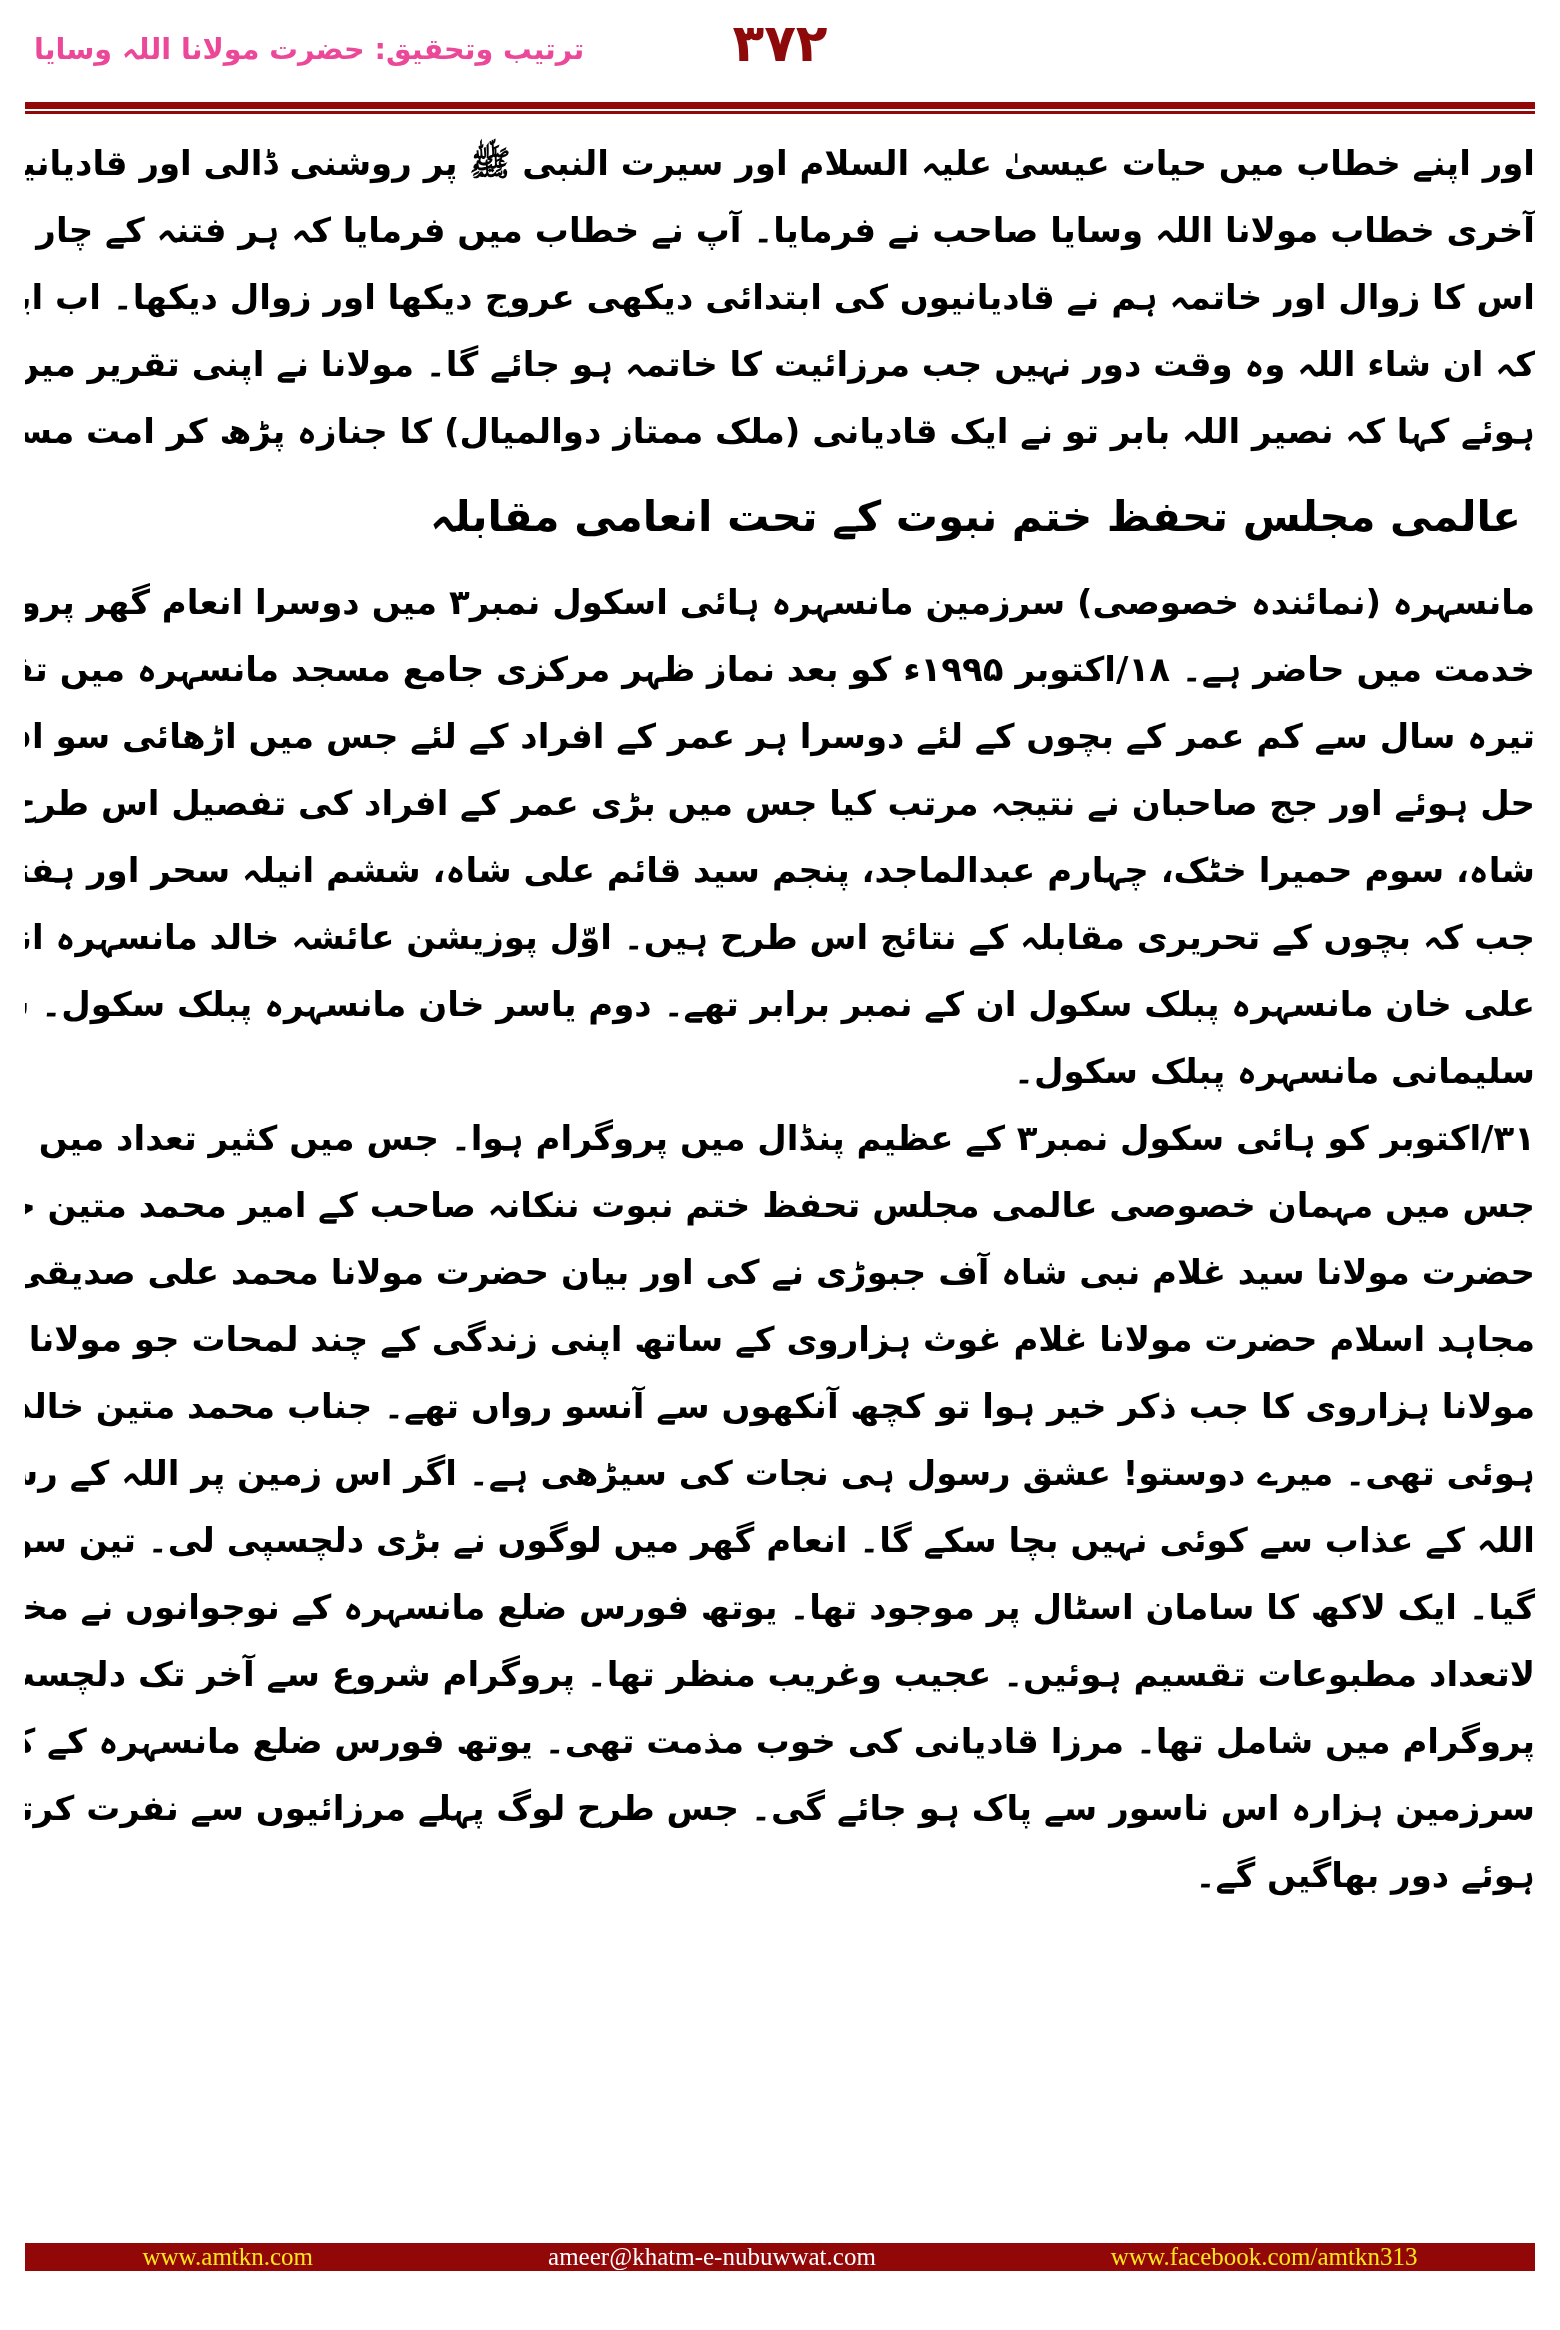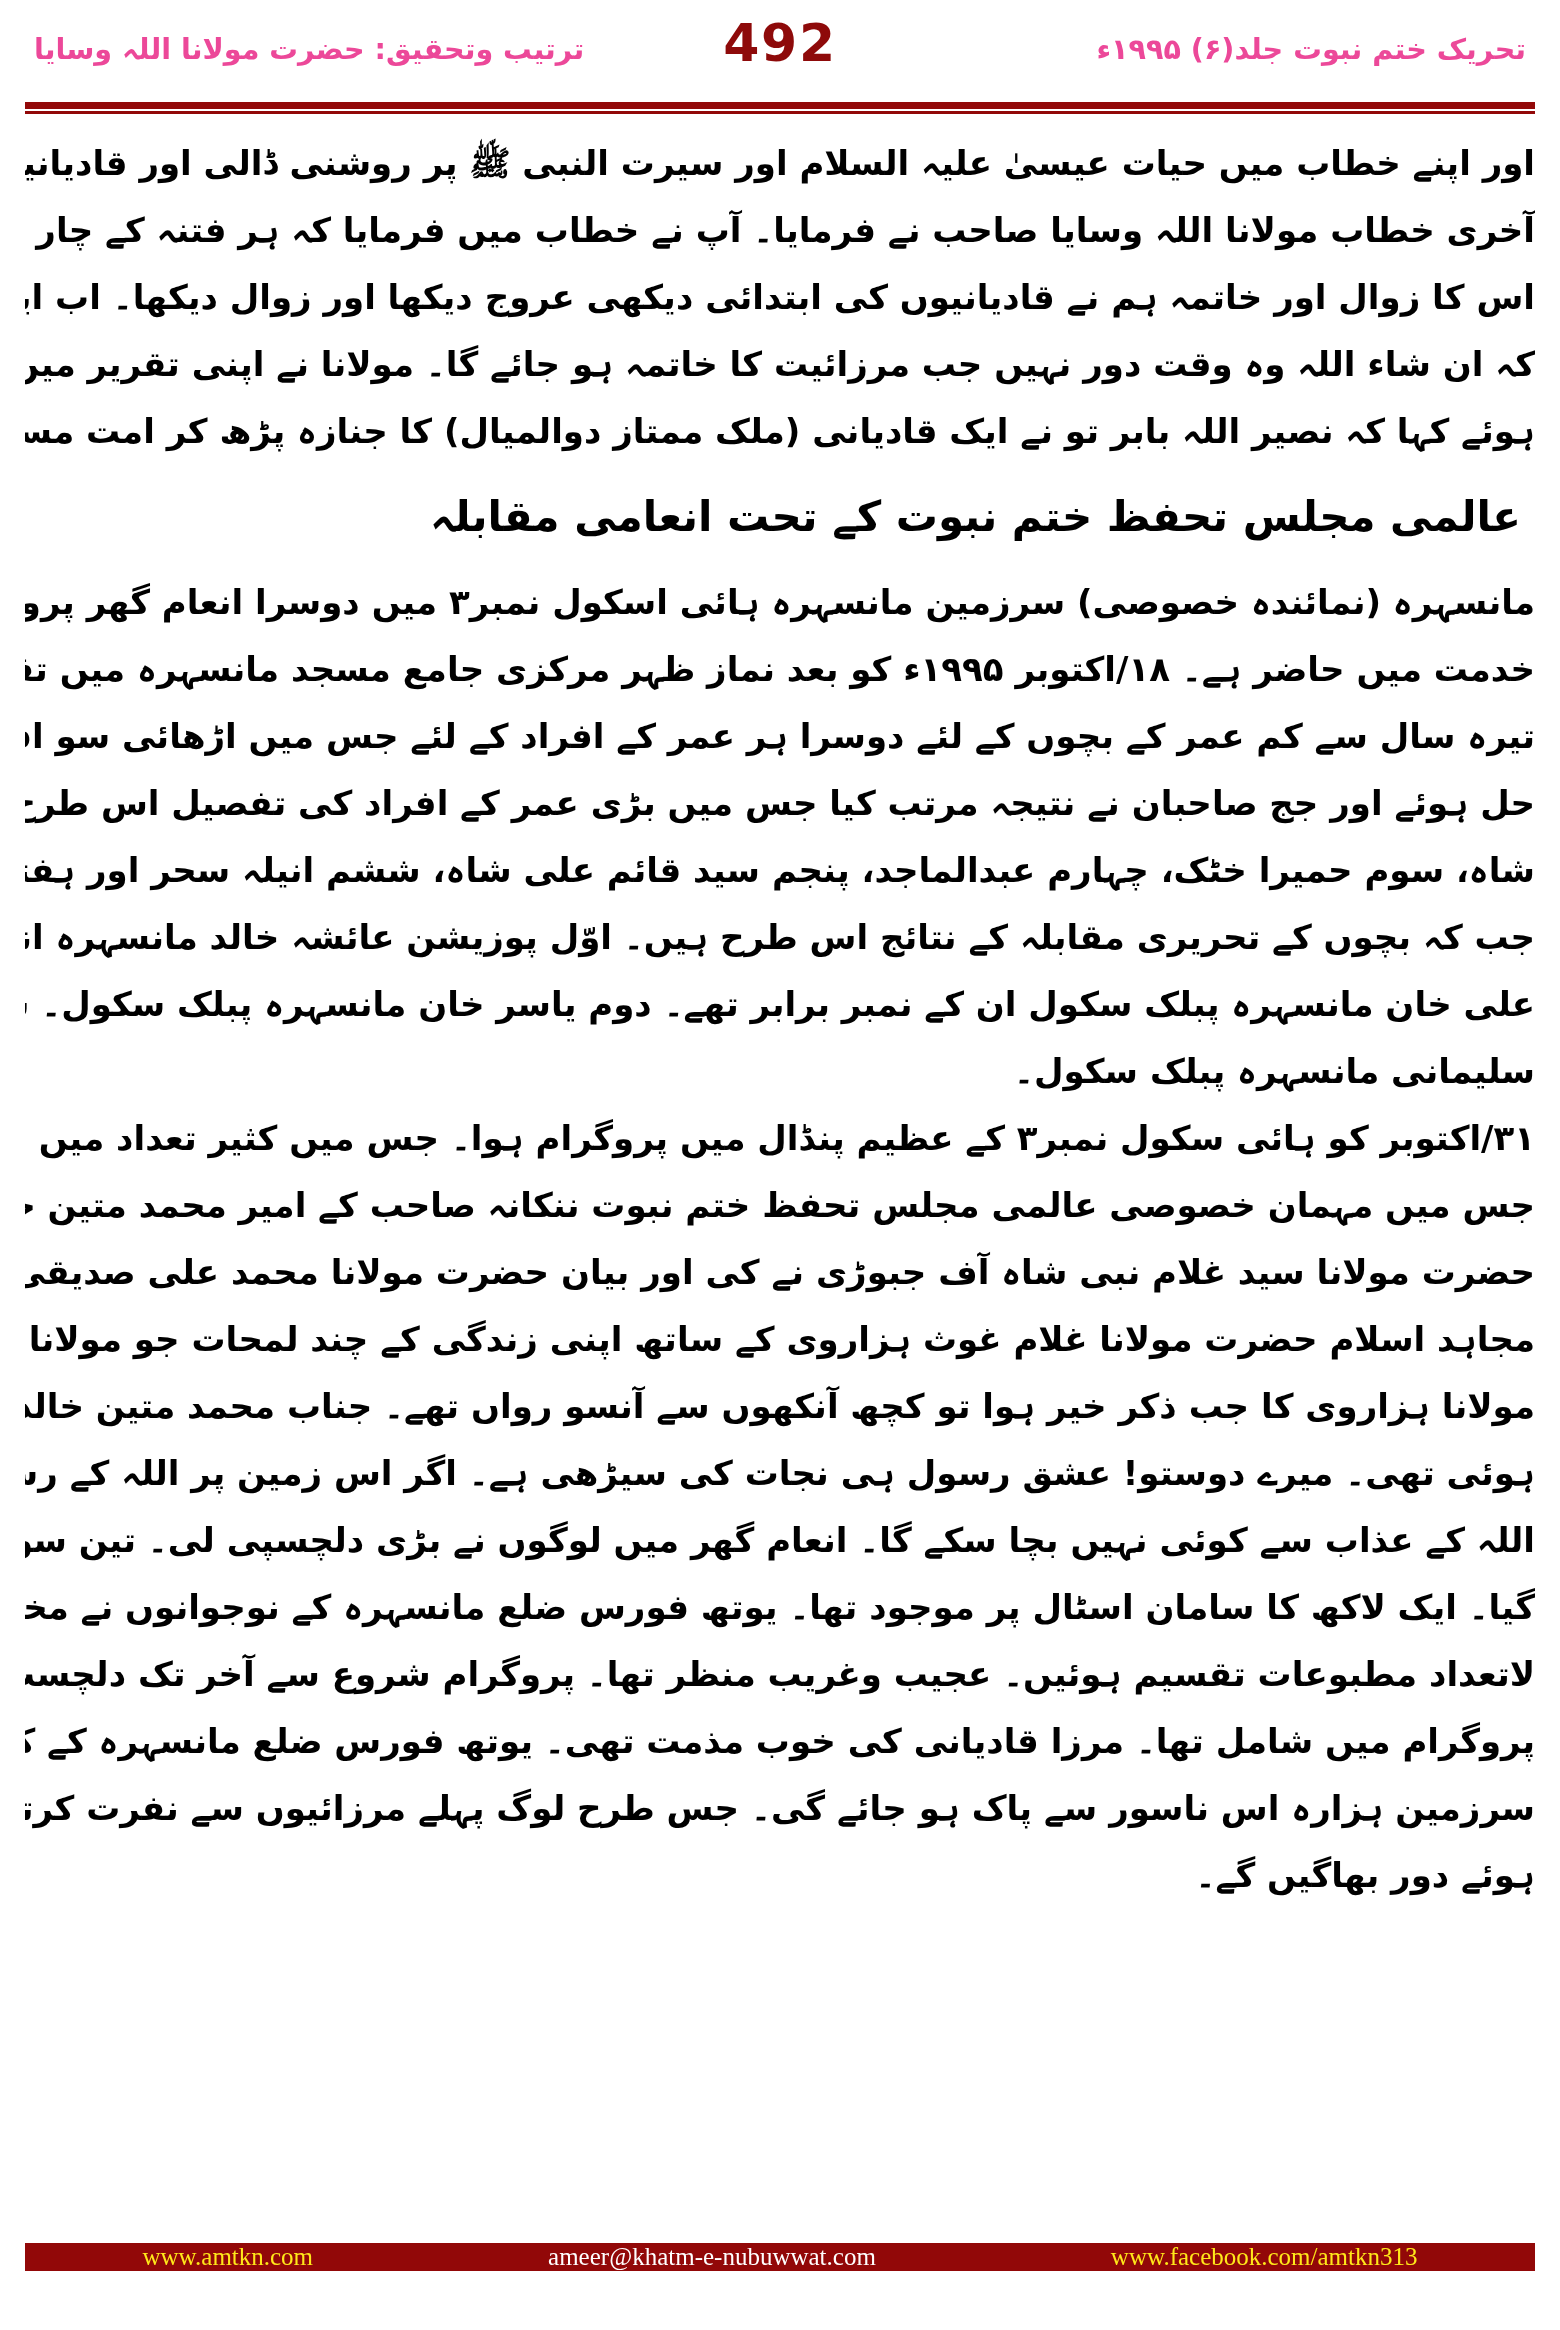--- a/index.html
+++ b/index.html
@@ -120,22 +120,21 @@
       font-size: 25px;
       white-space: nowrap;
     }
     .footer-link.yellow { color: #ffe81a; }
     .footer-link.white  { color: #ffffff; }
   </style>
 </head>
 <body>
 
 <header class="page-header">
-  <div class="hdr-right">تحریک ختم نبوت جلد(۶) ۱۹۹۵ء</div>
-  <div class="hdr-page">492</div>
+  <div class="hdr-page">۳۷۲</div>
   <div class="hdr-left">ترتیب وتحقیق: حضرت مولانا اللہ وسایا</div>
   <div class="rule-thick"></div>
   <div class="rule-thin"></div>
 </header>
 
 <main class="content">
   <section>
     <span class="line">اور اپنے خطاب میں حیات عیسیٰ علیہ السلام اور سیرت النبی ﷺ پر روشنی ڈالی اور قادیانیوں کی سازشوں سے باخبر رہنے کے بارے میں بتایا اور</span>
     <span class="line">آخری خطاب مولانا اللہ وسایا صاحب نے فرمایا۔ آپ نے خطاب میں فرمایا کہ ہر فتنہ کے چار دور ہوتے ہیں۔ اس کی ابتداء اس کا عروج</span>
     <span class="line">اس کا زوال اور خاتمہ ہم نے قادیانیوں کی ابتدائی دیکھی عروج دیکھا اور زوال دیکھا۔ اب ایک دور رہ گیا ہے۔ وہ ہے خاتمہ۔ مولانا نے کہا</span>

